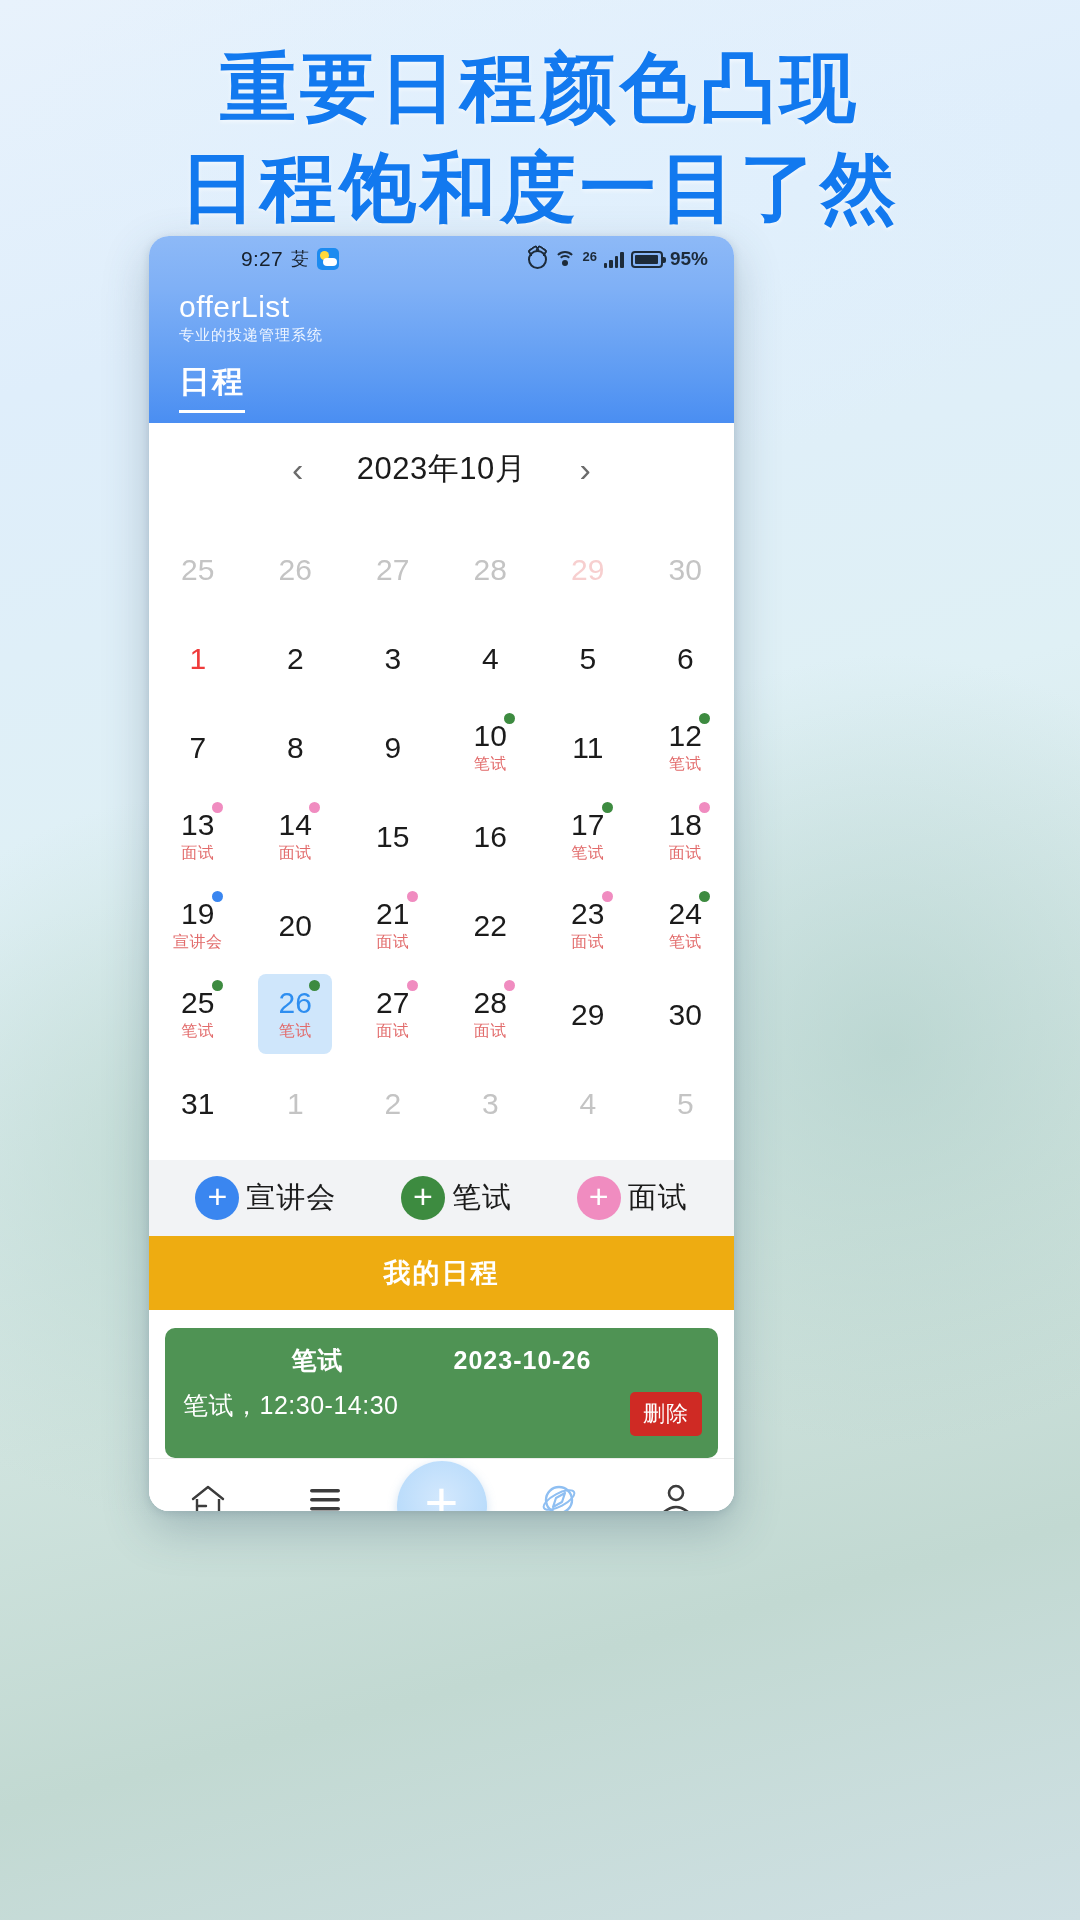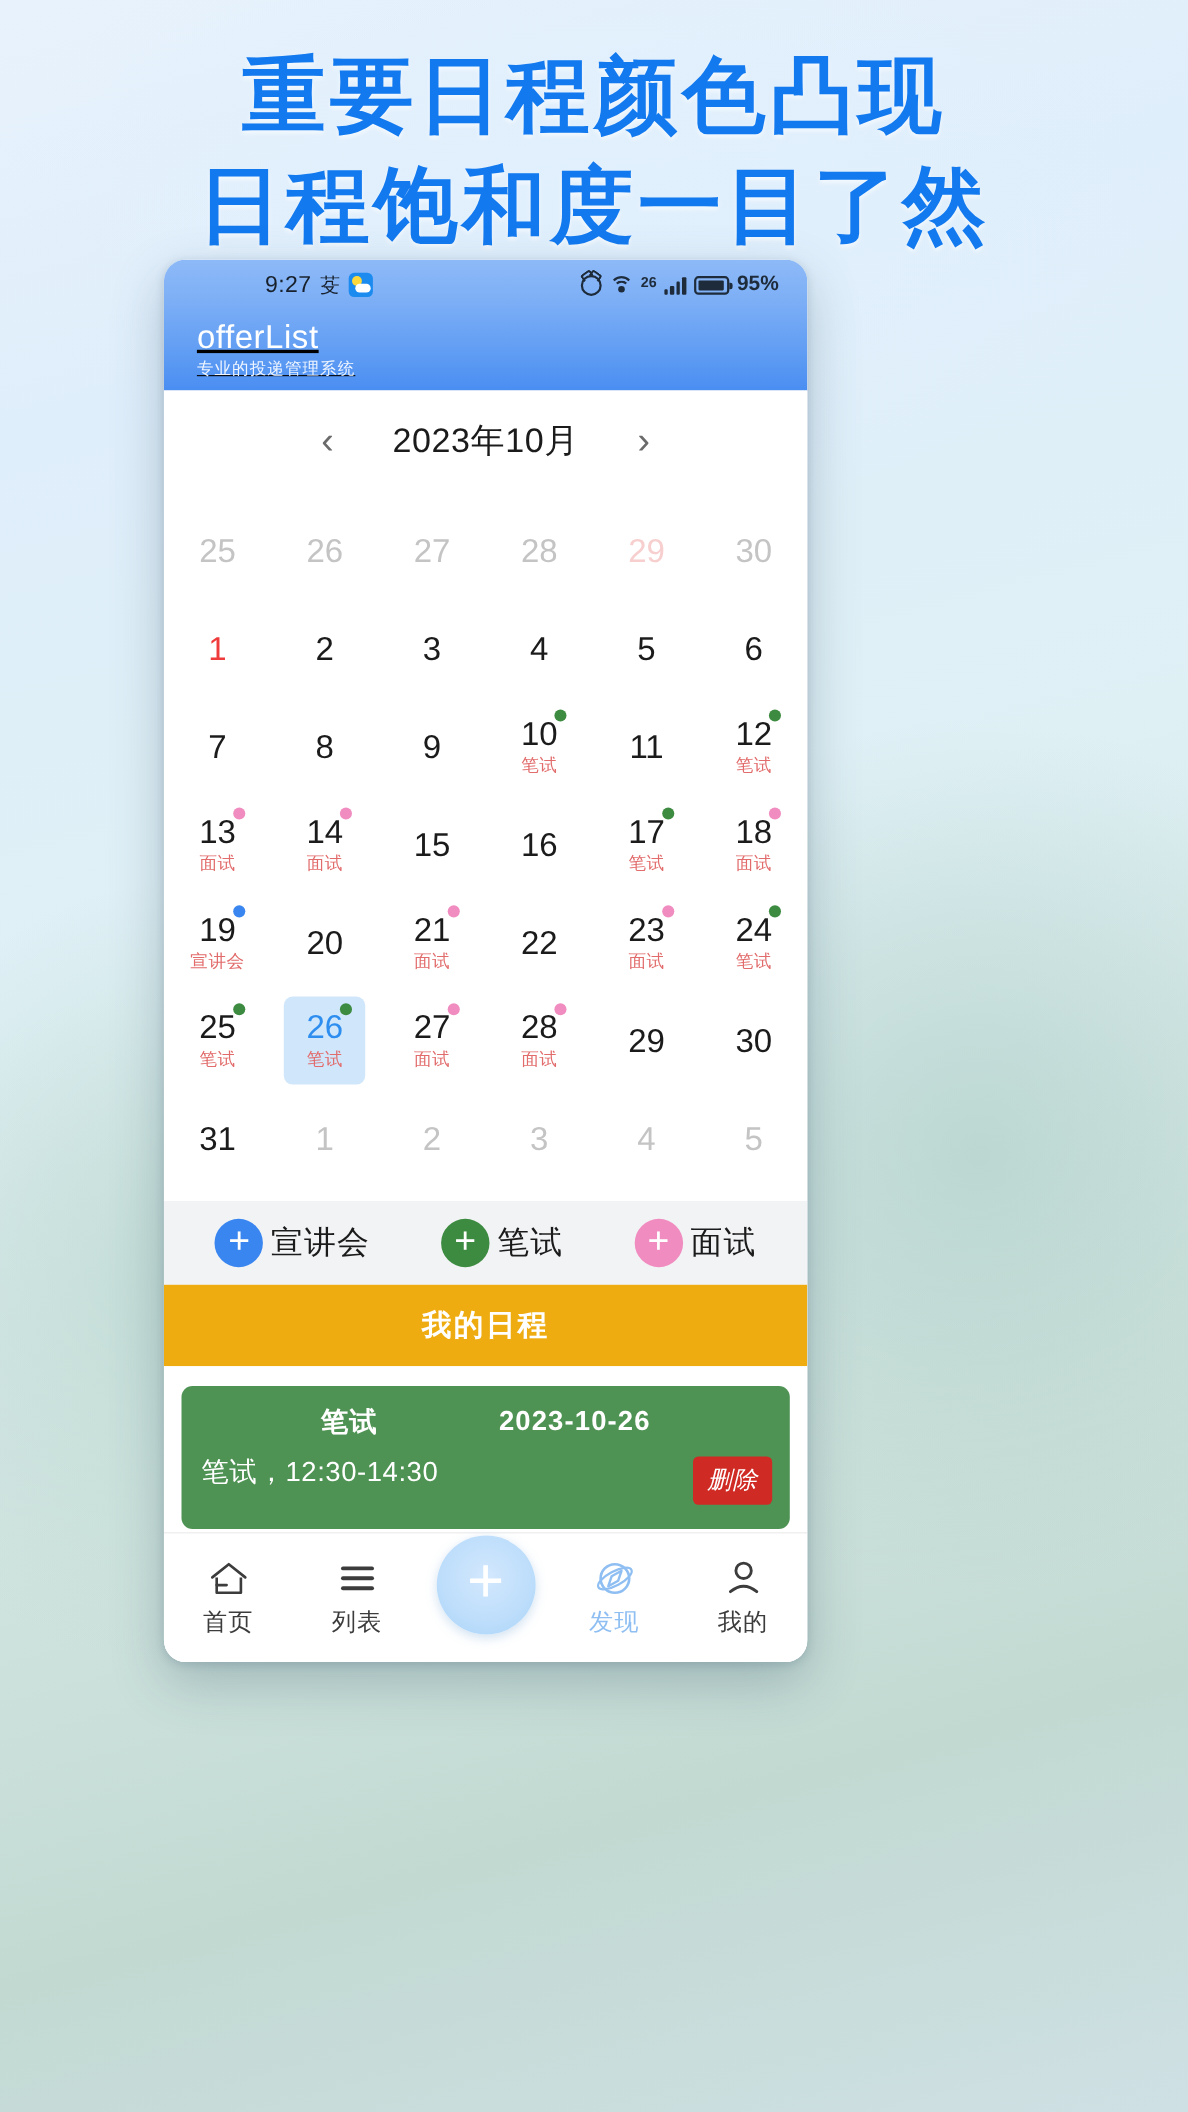--- a/index.html
+++ b/index.html
@@ -114,21 +114,21 @@
     width: 32px; height: 17px; border: 2.4px solid #1d2b3a; border-radius: 4px;
     position: relative; padding: 2px;
   }
   .ic-batt::after {
     content: ""; position: absolute; right: -5px; top: 4.5px;
     width: 3px; height: 6px; background: #1d2b3a; border-radius: 0 2px 2px 0;
   }
   .ic-batt i { display: block; height: 100%; width: 95%; background: #1d2b3a; border-radius: 1px; }
   .sb-pct { font-size: 19px; font-weight: 700; }
 
-  .brand { padding: 8px 0 0 30px; text-decoration: underline; }
+  .brand { padding: 8px 0 0 30px; }
   .brand-name { color: #ffffff; font-size: 30px; font-weight: 300; letter-spacing: .5px; line-height: 1.1; }
   .brand-sub { color: #eef5ff; font-size: 15px; margin-top: 3px; letter-spacing: 1px; }
   .nav-tabs { padding: 16px 0 0 30px; }
   .nav-tab {
     display: inline-block; color: #ffffff; font-size: 31px; font-weight: bold;
     padding-bottom: 7px; border-bottom: 3px solid #ffffff;
     letter-spacing: 2px;
   }
 
   
@@ -205,21 +205,21 @@
   .sched-row1 {
     display: flex; align-items: center; justify-content: center; gap: 110px;
     font-size: 25px; font-weight: bold; letter-spacing: 1px;
   }
   .sched-row2 {
     margin-top: 12px; font-size: 25px; letter-spacing: .5px;
   }
   .sched-del {
     position: absolute; right: 16px; bottom: 22px;
     background: #cf2a24; color: #ffffff; border-radius: 5px;
-    padding: 7px 13px; font-size: 22px; letter-spacing: 1px; font-style: italic;
+    padding: 7px 13px; font-size: 22px; letter-spacing: 1px;
   }
 
   
   .tabbar {
     flex: 0 0 auto; height: 118px; background: #ffffff;
     border-top: 1px solid #ececec;
     display: grid; grid-template-columns: repeat(5, 1fr);
     align-items: center; position: relative;
   }
   .tab { display: flex; flex-direction: column; align-items: center; gap: 6px; }
@@ -278,20 +278,23 @@
           </span>
         <span class="sb-pct">95%</span>
       </div>
     </div>
 
     <div class="brand">
       <div class="brand-name">offerList</div>
       <div class="brand-sub">专业的投递管理系统</div>
     </div>
 
+    <div class="nav-tabs">
+      <span class="nav-tab">日程</span>
+    </div>
   </div>
 
   <div class="phone-body">
 
     <div class="calendar-card">
       <div class="cal-month">
         <div class="cal-arrow">‹</div>
         <div class="cal-title">2023年10月</div>
         <div class="cal-arrow">›</div>
       </div>

